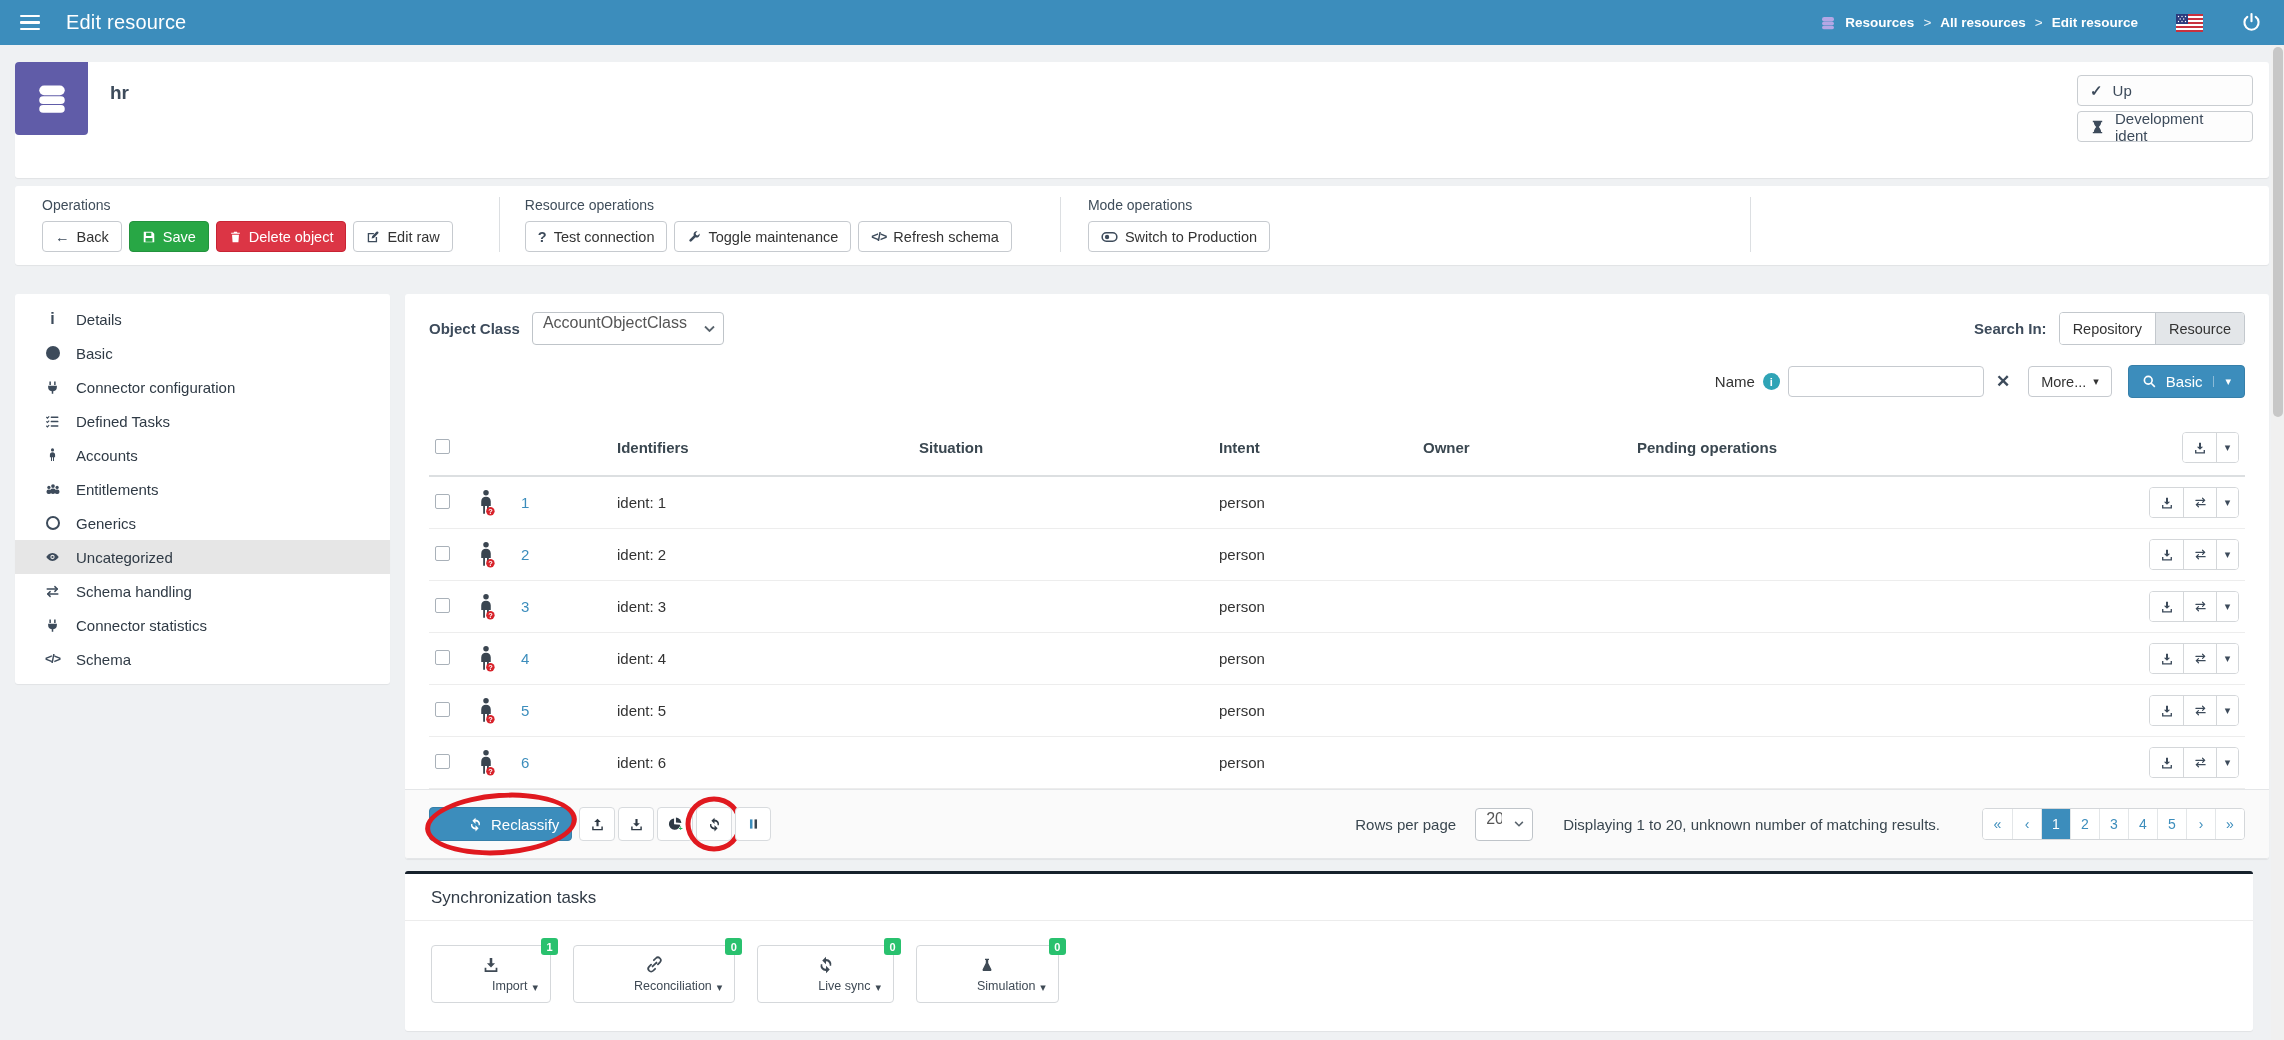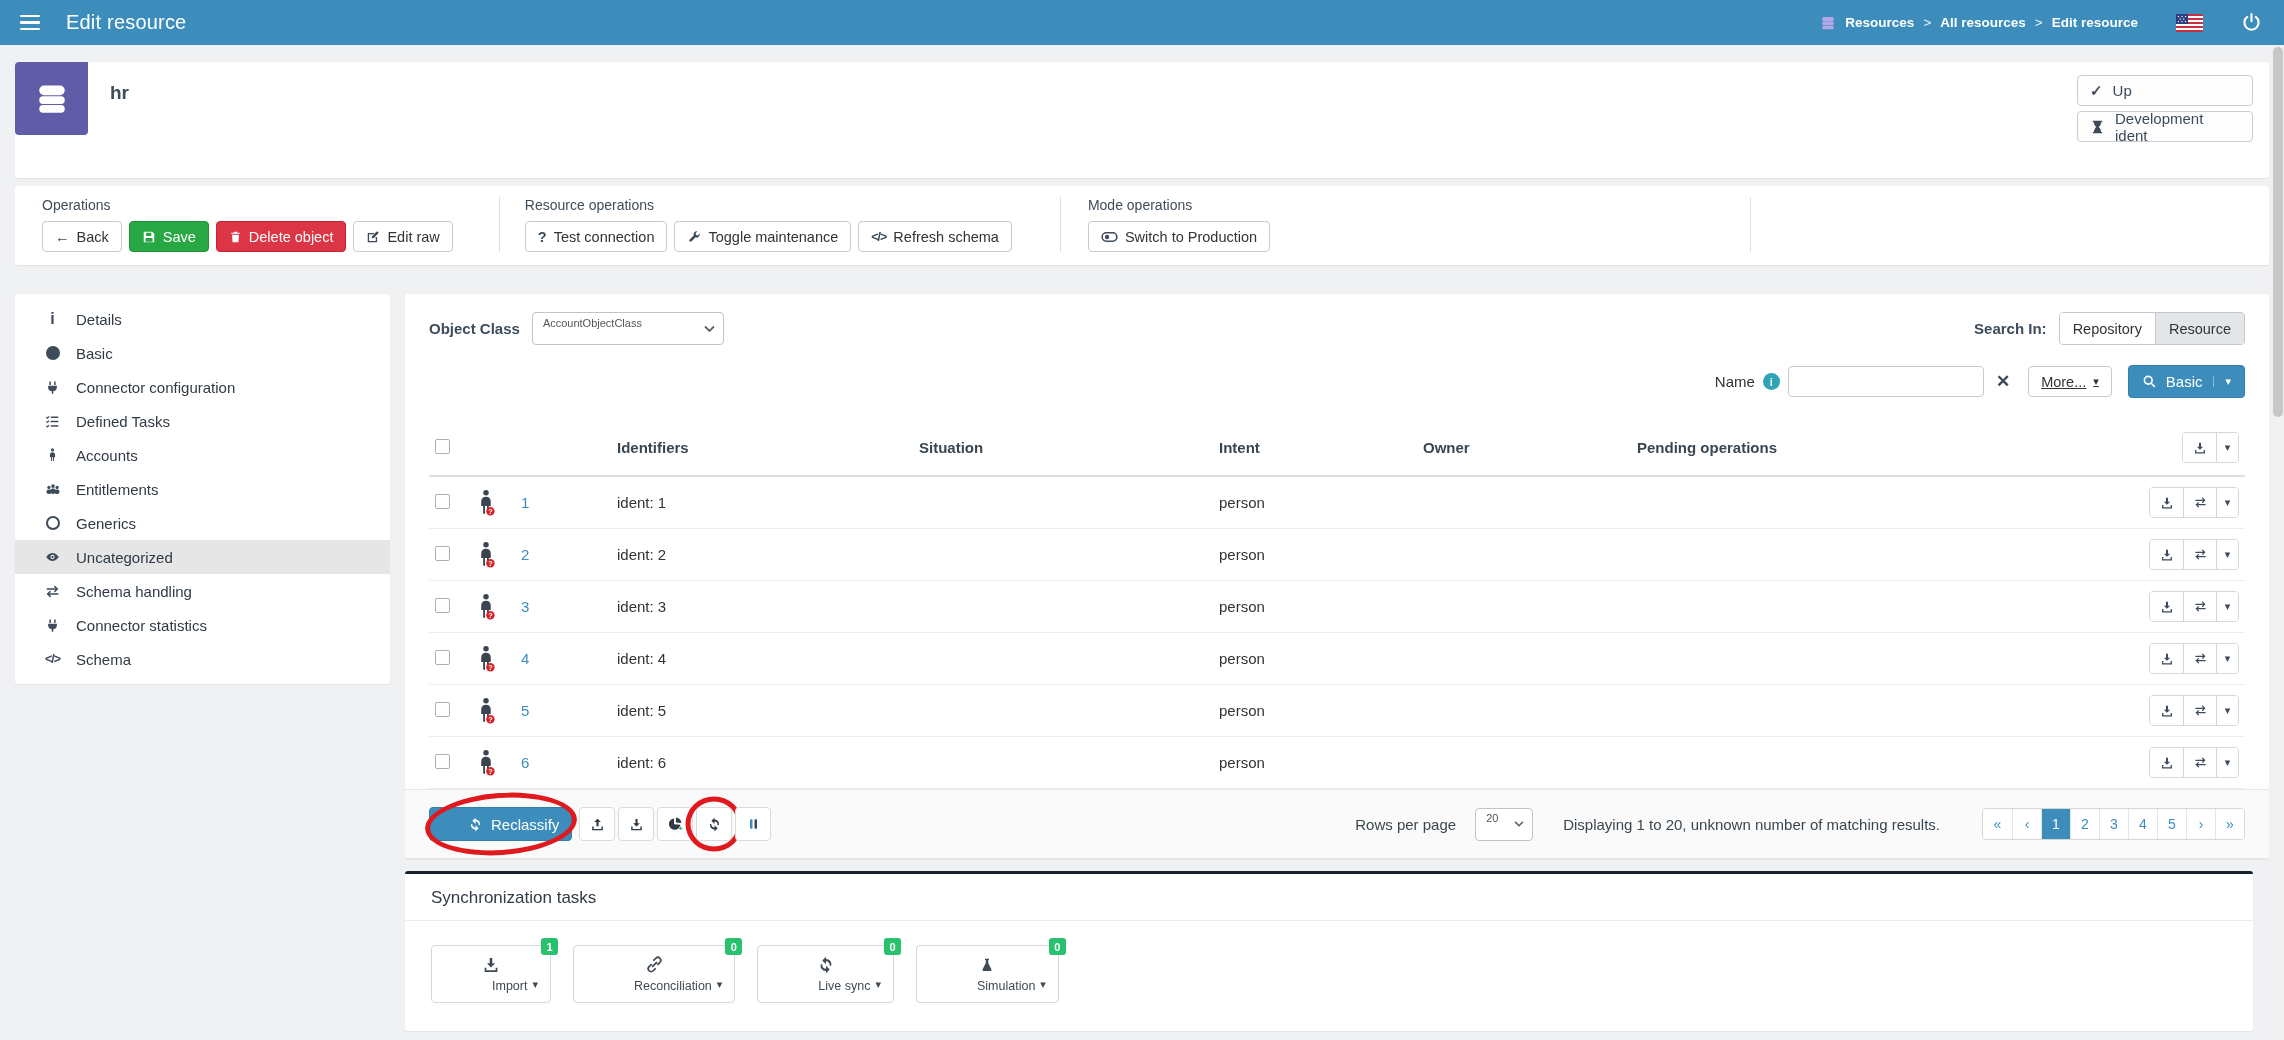--- a/index.html
+++ b/index.html
@@ -52,21 +52,21 @@
   .ring { width:14px; height:14px; border-radius:50%; border:2px solid #3d4b5b; }
   .it { font-weight:700; font-size:16px; color:#3d4b5b; }
 
   .right-col { flex:1; display:flex; flex-direction:column; gap:12px; }
   .content-card { padding:14px 24px 0 24px; }
 
   .row-oc { display:flex; align-items:center; justify-content:space-between; margin-top:4px; }
   .oc-left { display:flex; align-items:center; gap:12px; }
   .blabel { font-weight:700; color:#3d4b5b; font-size:15px; }
   .sel-wrap { position:relative; display:inline-flex; }
-  .sel-wrap select { appearance:none; -webkit-appearance:none; height:33px; border:1px solid #bfc4c9; border-radius:4px; background:#fff; font-family:inherit; font-size:11px; color:#555; padding:0 30px 12px 10px; }
+  .sel-wrap select { appearance:none; -webkit-appearance:none; height:33px; border:1px solid #bfc4c9; border-radius:4px; background:#fff; font-family:inherit; font-size:16px; color:#555; padding:0 30px 12px 10px; }
   .sel-wrap .chev { position:absolute; right:9px; top:50%; transform:translateY(-50%); pointer-events:none; display:flex; }
   .oc-right { display:flex; align-items:center; gap:12px;text-align:center; }
   .seg-group { display:flex; border:1px solid #c3c8cd; border-radius:4px; overflow:hidden; }
   .seg { height:31px; display:flex; align-items:center; padding:0 13px; font-size:14.5px; color:#333; background:#fff; cursor:pointer; }
   .seg + .seg { border-left:1px solid #c3c8cd; }
   .seg.on { background:#e3e6e9; }
 
   .row-search { display:flex; align-items:center; justify-content:flex-end; gap:8px; margin-top:20px; }
   .info-badge { width:17px; height:17px; border-radius:50%; background:#2fa4b6; color:#fff; font-size:11px; font-weight:700; display:inline-flex; align-items:center; justify-content:center; font-style:normal; }
   .name-input { width:196px; height:31px; border:1px solid #c6cacf; border-radius:4px; padding:0 8px; font-family:inherit; font-size:14.5px; }
@@ -104,21 +104,21 @@
   
   .annot { position:absolute; border:5px solid #e0191f; border-radius:50%; pointer-events:none; }
   .annot.ellipse { width:152px; height:62px; left:50%; top:50%; transform:translate(-50%,-50%) rotate(-4deg); }
   .annot.circle { width:57px; height:55px; left:50%; top:50%; transform:translate(-50%,-50%); }
 
   
   .sync-card { margin-right:16px; border-top:3px solid #16212c; border-radius:3px; }
   .sync-title { padding:14px 26px 12px 26px; font-size:17px; color:#313b46; border-bottom:1px solid #ececec; }
   .sync-body { padding:24px 26px 28px 26px; display:flex; gap:22px; }
   .task-btn { position:relative; min-width:76px; height:58px; background:#fff; border:1px solid #d5d8db; border-radius:4px; display:flex; flex-direction:column; align-items:center; justify-content:center; gap:5px; color:#3f4a55; padding:0 12px; cursor:pointer; font-family:inherit; }
-  .task-lbl { font-size:12.5px; display:flex; align-items:flex-start; gap:5px; white-space:nowrap;margin-left:48px; }
+  .task-lbl { font-size:12.5px; display:flex; align-items:flex-end; gap:5px; white-space:nowrap;margin-left:48px; }
   .badge { position:absolute; top:-8px; right:-8px; min-width:17px; height:17px; background:#29c16e; color:#fff; font-size:11px; font-weight:700; border-radius:3px; display:flex; align-items:center; justify-content:center; padding:0 4px; }
 
   
   .sbar { position:absolute; right:0; top:45px; width:13px; height:995px; background:#f0f0f0; }
   .sthumb { position:absolute; left:1.5px; top:2px; width:10px; height:370px; background:#c7c7c7; border-radius:6px; }
 
   svg { display:block; }
 </style>
 </head>
 <body>
@@ -400,21 +400,21 @@
             <span class="seg on">Resource</span>
           </span>
         </div>
       </div>
 
       <div class="row-search">
         <span>Name</span>
         <span class="info-badge">i</span>
         <input class="name-input" type="text" value="" style="">
         <button class="clear-x">✕</button>
-        <button class="btn" style="margin-left:6px;text-decoration:underline;">
+        <button class="btn" style="margin-left:6px;">
           <span>More...</span>
           <span class="caret">▾</span>
         </button>
         <button class="btn btn-blue btn-basic" style="margin-left:8px;">
           <span class="gi">
             <svg width="15" height="15" viewBox="0 0 24 24" fill="none" stroke="#fff" stroke-width="2.6">
                 <circle cx="10" cy="10" r="6.2"></circle>
                 <line x1="14.8" y1="14.8" x2="20.5" y2="20.5"></line>
               </svg>
           </span>

